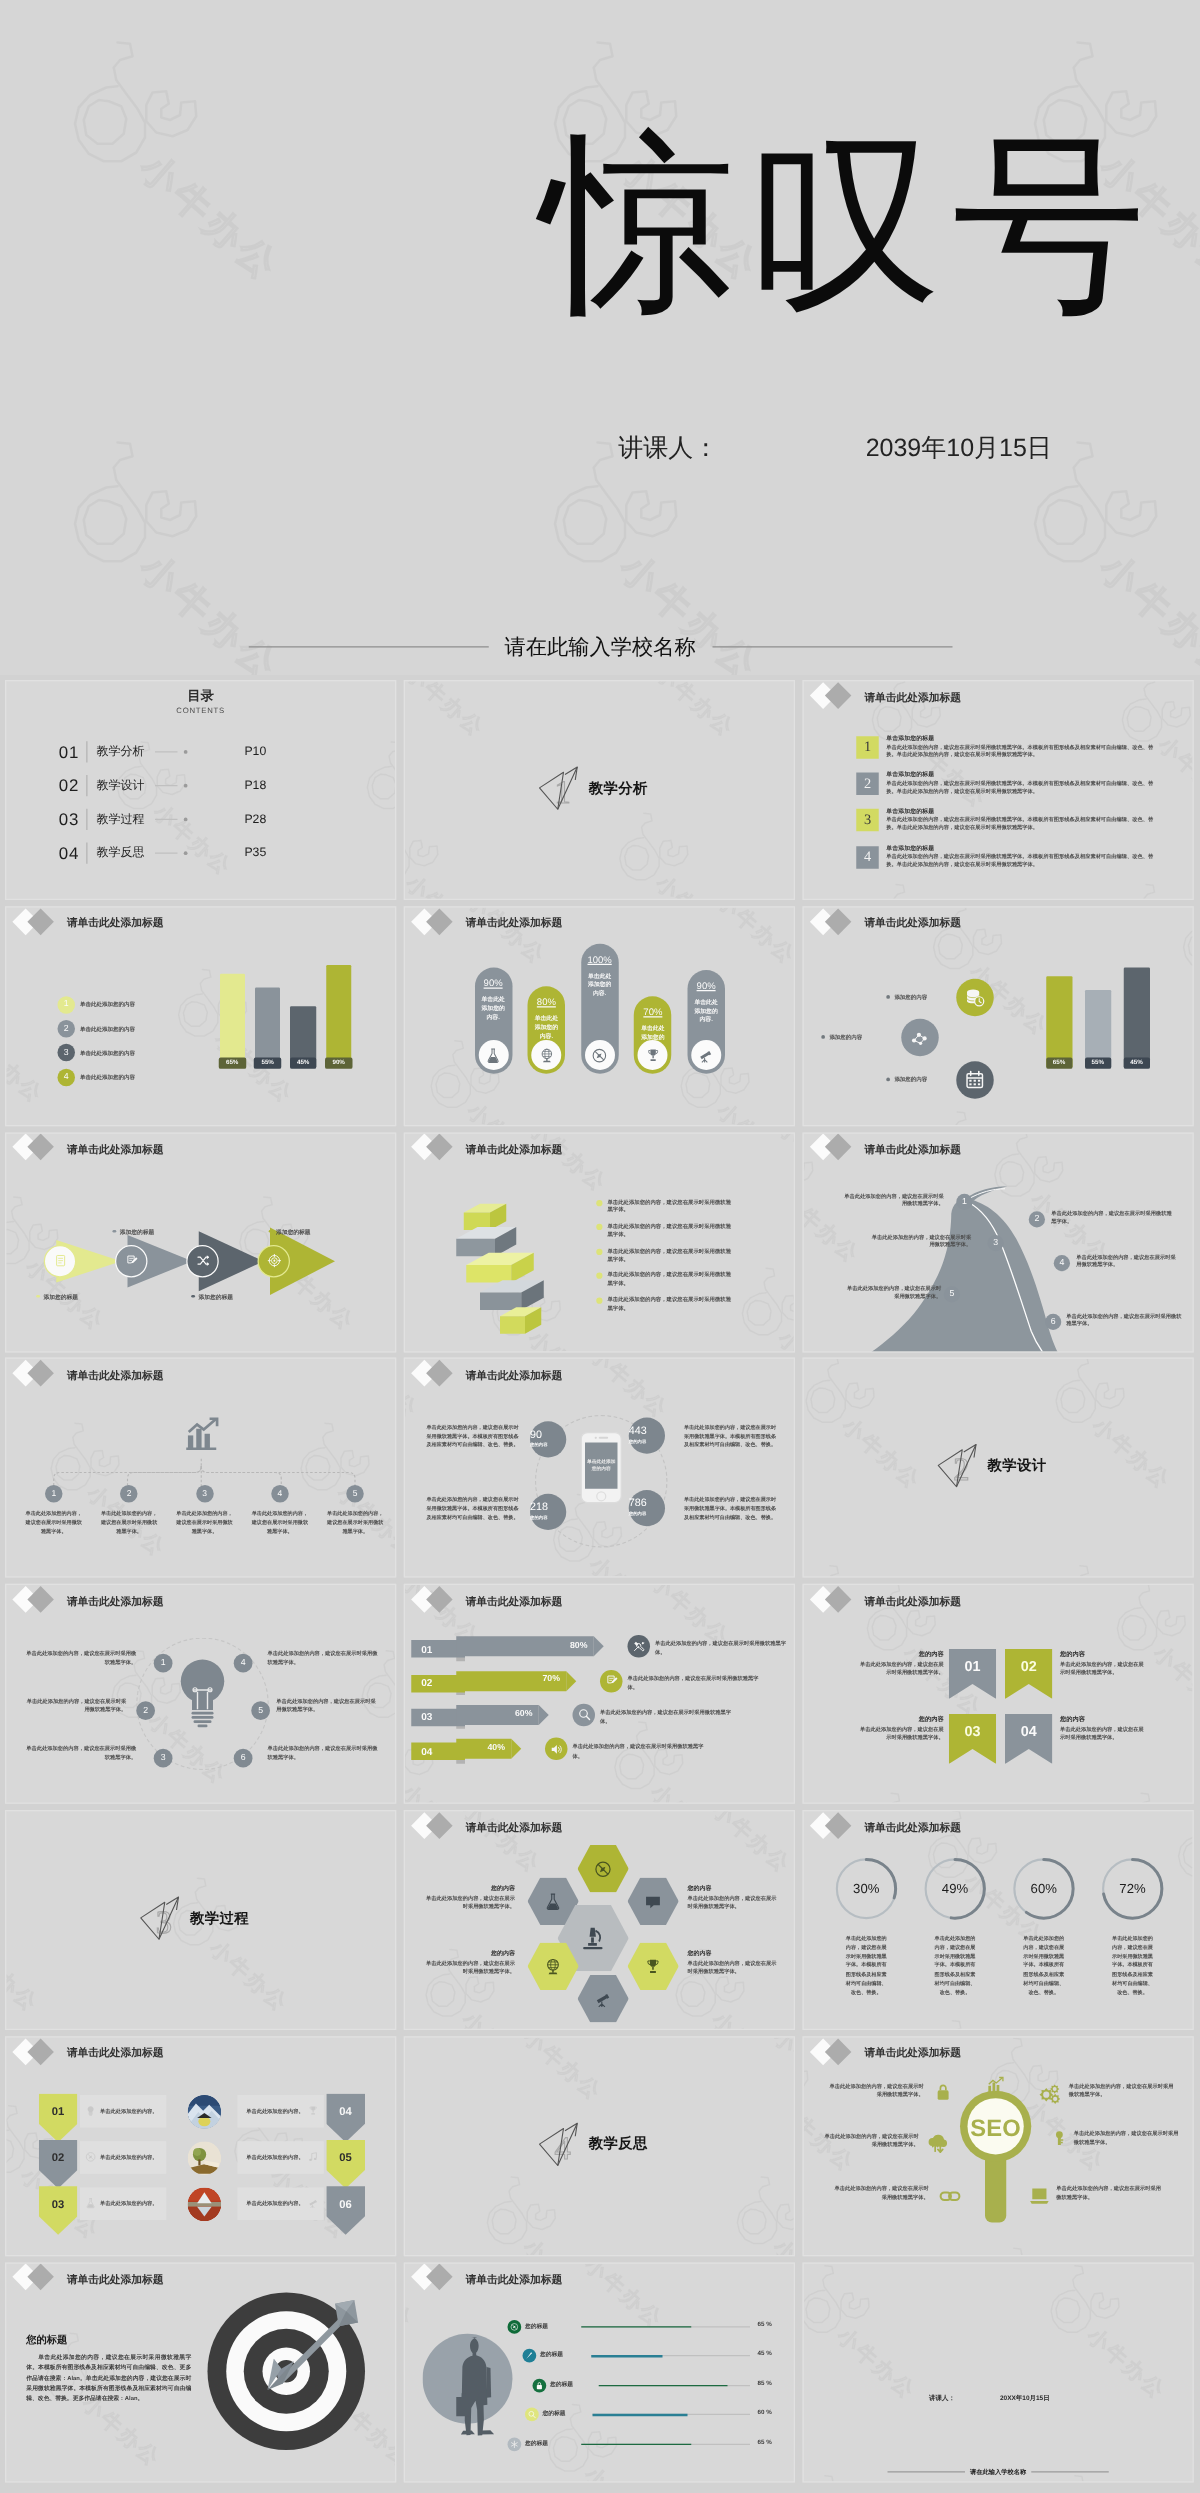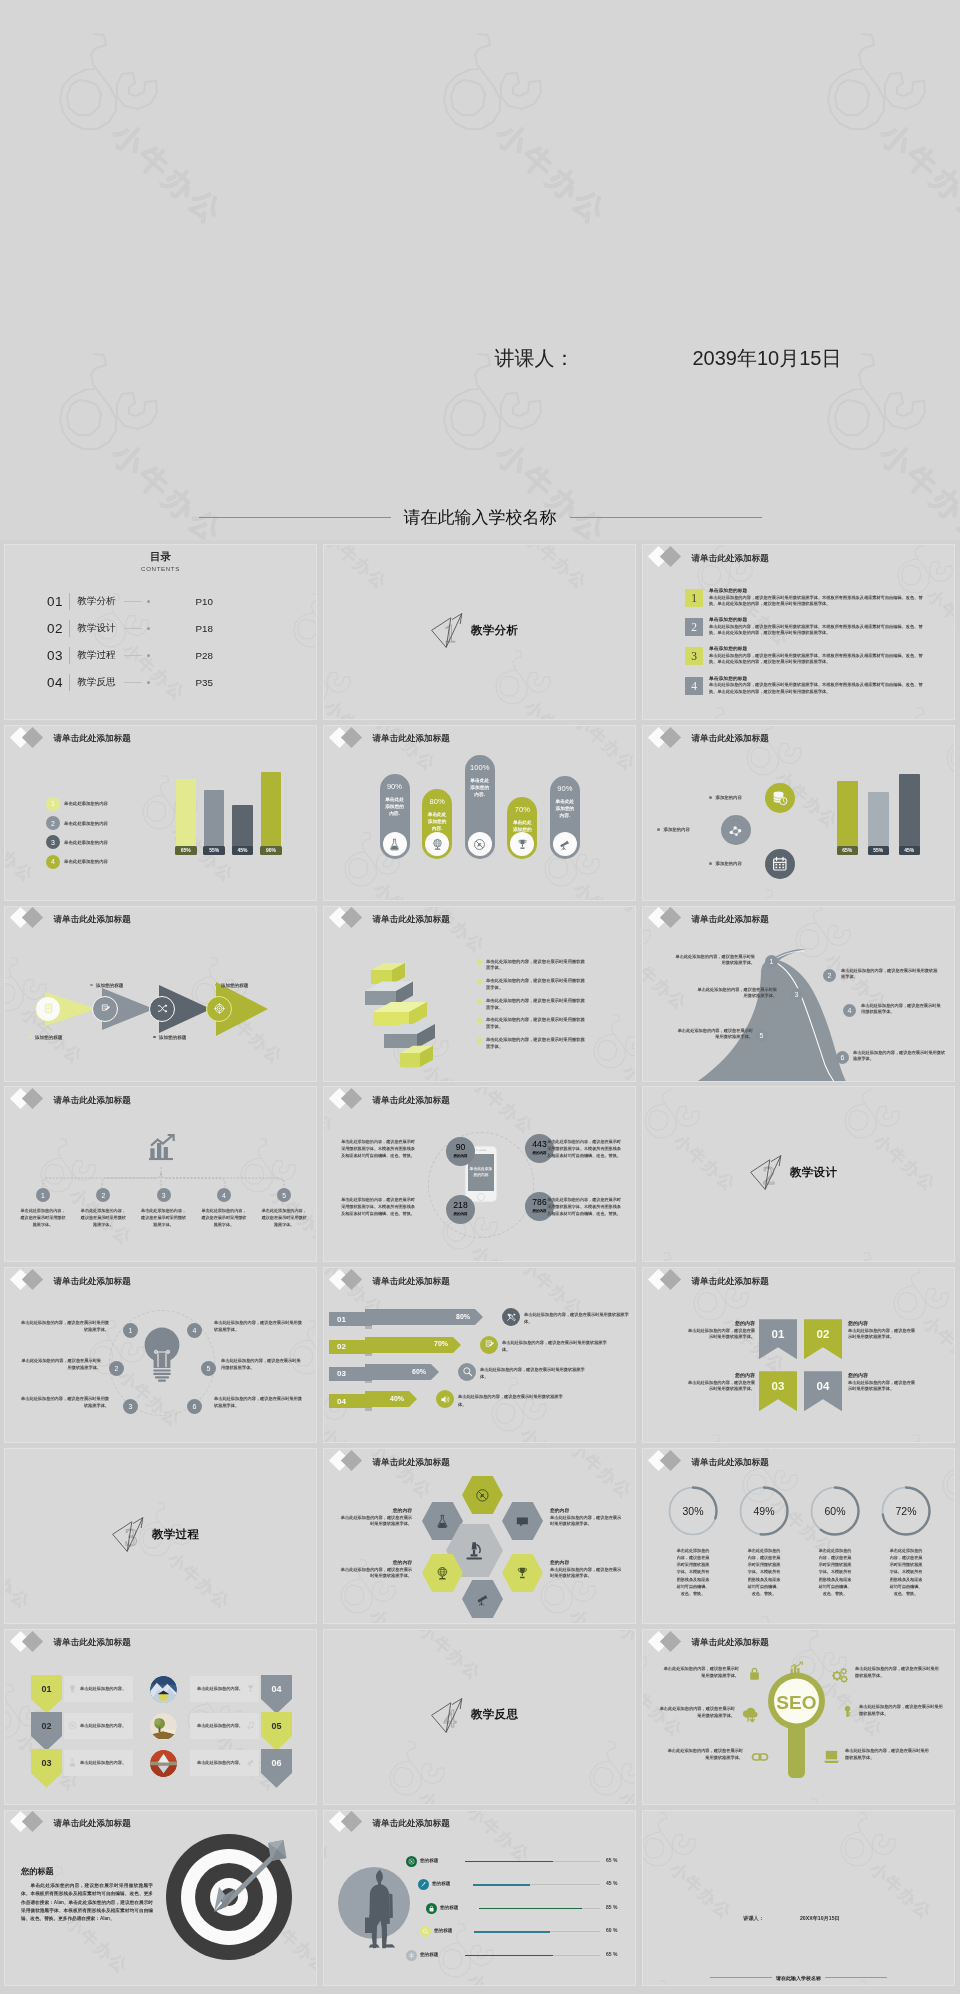--- a/index.html
+++ b/index.html
@@ -48,21 +48,21 @@
 
 .blrow{position:absolute;left:41px;width:130px;height:14px;display:flex;align-items:center;}
 .blrow .ci{width:14px;height:14px;border-radius:50%;display:flex;align-items:center;justify-content:center;margin-right:4px;flex:none;}
 .blrow .ci em{font-style:normal;font-size:7px;font-weight:400;color:#fafafa;}
 .blrow .lb{font-size:4.4px;color:#4b4b4b;font-weight:700;}
 .barbox{position:absolute;left:0;bottom:0;width:100%;height:176px;}
 .bar{position:absolute;bottom:46px;width:20.5px;border-radius:1px;}
 .bar .bl{position:absolute;left:-.5px;bottom:-1px;width:21.5px;height:9px;border-radius:1.5px;background:#3d4752;color:#fafafa;font-size:5px;font-weight:700;display:flex;align-items:center;justify-content:center;}
 
 .pill{position:absolute;width:30px;border-radius:15px;color:#fafafa;text-align:center;}
-.pill .pv{margin-top:8px;font-size:7.6px;font-weight:500;}
+.pill .pv{margin-top:8px;font-size:7.6px;font-weight:500;text-decoration:underline;}
 .pill .pt{margin-top:5px;font-size:4.7px;line-height:1.55;font-weight:700;padding:0 4px;}
 .pill .pi{position:absolute;left:3px;bottom:2.5px;width:24px;height:24px;border-radius:50%;background:#fbfbfb;display:flex;align-items:center;justify-content:center;}
 
 .icb{position:absolute;border-radius:50%;display:flex;align-items:center;justify-content:center;}
 .icl{position:absolute;font-size:4.4px;color:#4e4e4e;font-weight:700;display:flex;align-items:center;white-space:nowrap;}
 .icl .d{width:3px;height:3px;border-radius:50%;background:#72797e;margin-right:3.5px;}
 
 .arw{position:absolute;width:0;height:0;border-style:solid;border-top-color:transparent;border-bottom-color:transparent;border-right:0;border-left-width:52px;}
 .acir{position:absolute;top:89px;width:26px;height:26px;border-radius:50%;border:1.5px solid;display:flex;align-items:center;justify-content:center;}
 .alb{position:absolute;font-size:4.6px;color:#4a4a4a;font-weight:700;display:flex;align-items:center;white-space:nowrap;}
@@ -78,21 +78,21 @@
 .rdt{position:absolute;font-size:4.2px;line-height:1.55;color:#4b4b4b;font-weight:700;}
 
 .tlico{position:absolute;left:140px;top:44px;}
 .tlsvg{position:absolute;left:0;top:0;}
 .tlc{position:absolute;top:101px;width:14px;height:14px;border-radius:50%;background:#858e96;color:#fafafa;font-size:6.8px;display:flex;align-items:center;justify-content:center;}
 .tlt{position:absolute;top:121px;width:48px;font-size:4.1px;line-height:1.7;color:#4b4b4b;text-align:center;font-weight:700;}
 
 .phring{position:absolute;left:104px;top:45px;width:106px;height:106px;border-radius:50%;border:1px dashed #c4c4c4;}
 .phone{position:absolute;left:140px;top:58px;}
 .phtx{position:absolute;left:5px;top:22px;width:24px;font-size:3.8px;line-height:1.5;color:#eaeaea;text-align:center;font-weight:700;}
-.stc{position:absolute;width:29px;height:29px;border-radius:50%;background:#7d868e;color:#000000;text-align:center;margin-left:22px;}
+.stc{position:absolute;width:29px;height:29px;border-radius:50%;background:#7d868e;color:#ffffff;text-align:left;}
 .stc .v{margin-top:6px;font-size:8.6px;line-height:1;}
 .stc .c{font-size:3.5px;margin-top:2px;font-weight:700;}
 .stt{position:absolute;width:74px;font-size:4.1px;line-height:1.65;color:#4b4b4b;text-align:center;font-weight:700;}
 
 .bbring{position:absolute;left:104px;top:42px;width:106px;height:106px;border-radius:50%;border:1px dashed #c6c6c6;}
 .bulbg{position:absolute;left:136px;top:58px;}
 .bbn{position:absolute;width:15px;height:15px;border-radius:50%;background:#818a92;color:#fafafa;font-size:7px;display:flex;align-items:center;justify-content:center;}
 .bbt{position:absolute;font-size:4.2px;line-height:1.6;color:#4b4b4b;font-weight:700;}
 
 .pgtab{position:absolute;left:5px;width:43px;height:14px;display:flex;align-items:center;padding-left:8px;color:#fafafa;font-size:8px;font-weight:700;}
@@ -169,20 +169,21 @@
         <use href="#wmtile" x="830.0" y="33.0"></use>
         <use href="#wmtile" x="62.0" y="353.0"></use>
         <use href="#wmtile" x="446.0" y="353.0"></use>
         <use href="#wmtile" x="830.0" y="353.0"></use>
         <use href="#wmtile" x="62.0" y="673.0"></use>
         <use href="#wmtile" x="446.0" y="673.0"></use>
         <use href="#wmtile" x="830.0" y="673.0"></use>
       </svg>
     </div>
   <div class="inner">
+    <div class="title">惊叹号</div>
     <div class="metarow"><span>讲课人：</span><span class="gap"></span><span>2039年10月15日</span></div>
     <div class="school">
       <span class="ln"></span>
       <span class="tx">请在此输入学校名称</span>
       <span class="ln"></span>
     </div>
   </div>
 </div>
 <div id="grid">
     <div class="sl" style="left:0.0px;top:0.0px">

